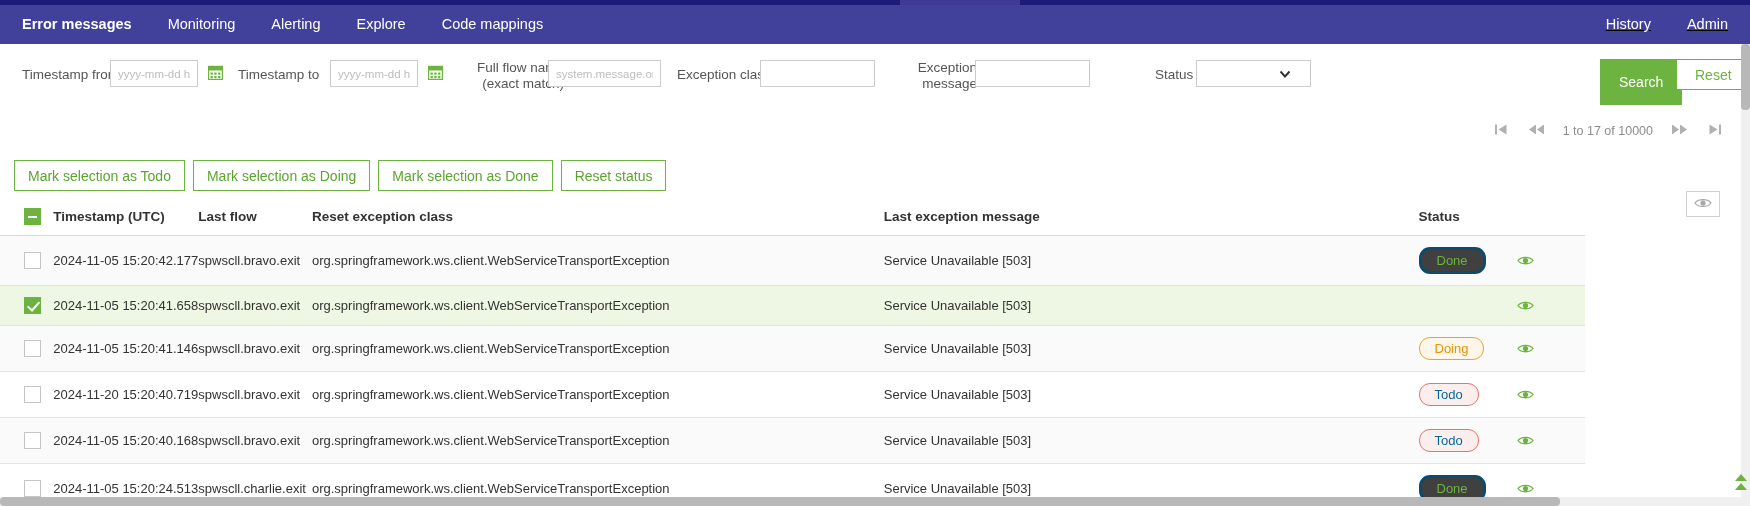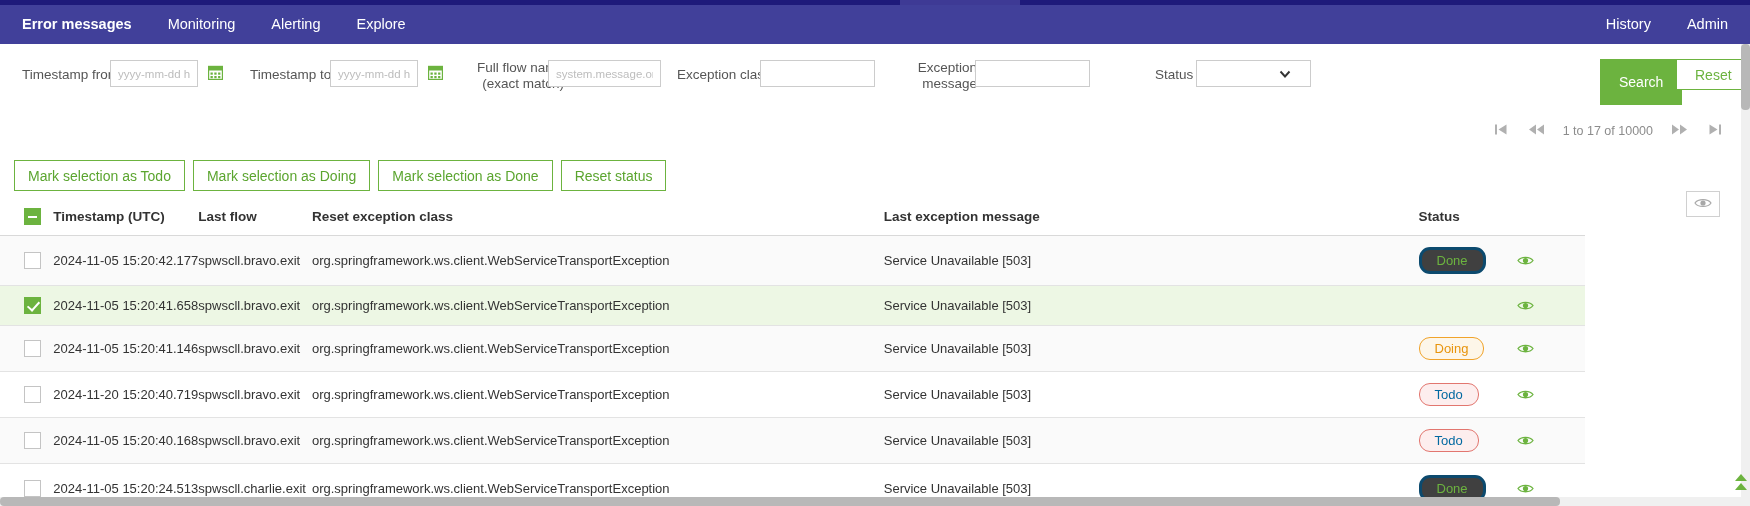--- a/index.html
+++ b/index.html
@@ -24,21 +24,21 @@
 
   
   .navbar {
     position: absolute; top: 5px; left: 0;
     width: 1750px; height: 39px;
     background: #41409a;
     display: flex; align-items: center;
     padding: 0 22px;
   }
   .nav-left { display: flex; align-items: center; gap: 0; }
-  .nav-right { margin-left: auto; display: flex; align-items: center; }
+  .nav-right { margin-left: auto; display: flex; align-items: center; text-decoration: underline; }
   .nav-item {
     color: #ffffff;
     font-size: 14.5px;
     padding: 0 18px;
     line-height: 39px;
     white-space: nowrap;
     cursor: pointer;
   }
   .nav-item:first-child { padding-left: 0; }
   .nav-item.active { font-weight: bold; }
@@ -296,20 +296,21 @@
   <div class="seg-b"></div>
   <div class="seg-c"></div>
 </div>
 
 <div class="navbar">
   <div class="nav-left">
     <div class="nav-item active">Error messages</div>
     <div class="nav-item">Monitoring</div>
     <div class="nav-item">Alerting</div>
     <div class="nav-item">Explore</div>
+    <div class="nav-item">Code mappings</div>
   </div>
   <div class="nav-right">
     <div class="nav-item">History</div>
     <div class="nav-item">Admin</div>
   </div>
 </div>
 
 <div class="filters">
 
   <div class="flabel" style="left:22px; top:23px;">Timestamp from</div>
@@ -320,21 +321,21 @@
       <rect x="0.5" y="1.5" width="14" height="4" fill="#6cb33f"></rect>
       <rect x="2.5" y="7.5" width="2.3" height="2.2" fill="#6cb33f"></rect>
       <rect x="6.3" y="7.5" width="2.3" height="2.2" fill="#6cb33f"></rect>
       <rect x="10.1" y="7.5" width="2.3" height="2.2" fill="#6cb33f"></rect>
       <rect x="2.5" y="11" width="2.3" height="2.2" fill="#6cb33f"></rect>
       <rect x="6.3" y="11" width="2.3" height="2.2" fill="#6cb33f"></rect>
       <rect x="10.1" y="11" width="2.3" height="2.2" fill="#6cb33f"></rect>
     </svg>
   </span>
 
-  <div class="flabel" style="left:250px; top:23px;">Timestamp to</div>
+  <div class="flabel" style="left:238px; top:23px;">Timestamp to</div>
   <input class="finput" style="left: 330px; top: 16px; width: 88px;" placeholder="yyyy-mm-dd hh:mm">
   <span class="cal-icon" style="left:428px; top:21px;">
     <svg width="15" height="15" viewBox="0 0 15 15">
       <rect x="0.5" y="1.5" width="14" height="13" fill="#ffffff" stroke="#6cb33f" stroke-width="1.4"></rect>
       <rect x="0.5" y="1.5" width="14" height="4" fill="#6cb33f"></rect>
       <rect x="2.5" y="7.5" width="2.3" height="2.2" fill="#6cb33f"></rect>
       <rect x="6.3" y="7.5" width="2.3" height="2.2" fill="#6cb33f"></rect>
       <rect x="10.1" y="7.5" width="2.3" height="2.2" fill="#6cb33f"></rect>
       <rect x="2.5" y="11" width="2.3" height="2.2" fill="#6cb33f"></rect>
       <rect x="6.3" y="11" width="2.3" height="2.2" fill="#6cb33f"></rect>

